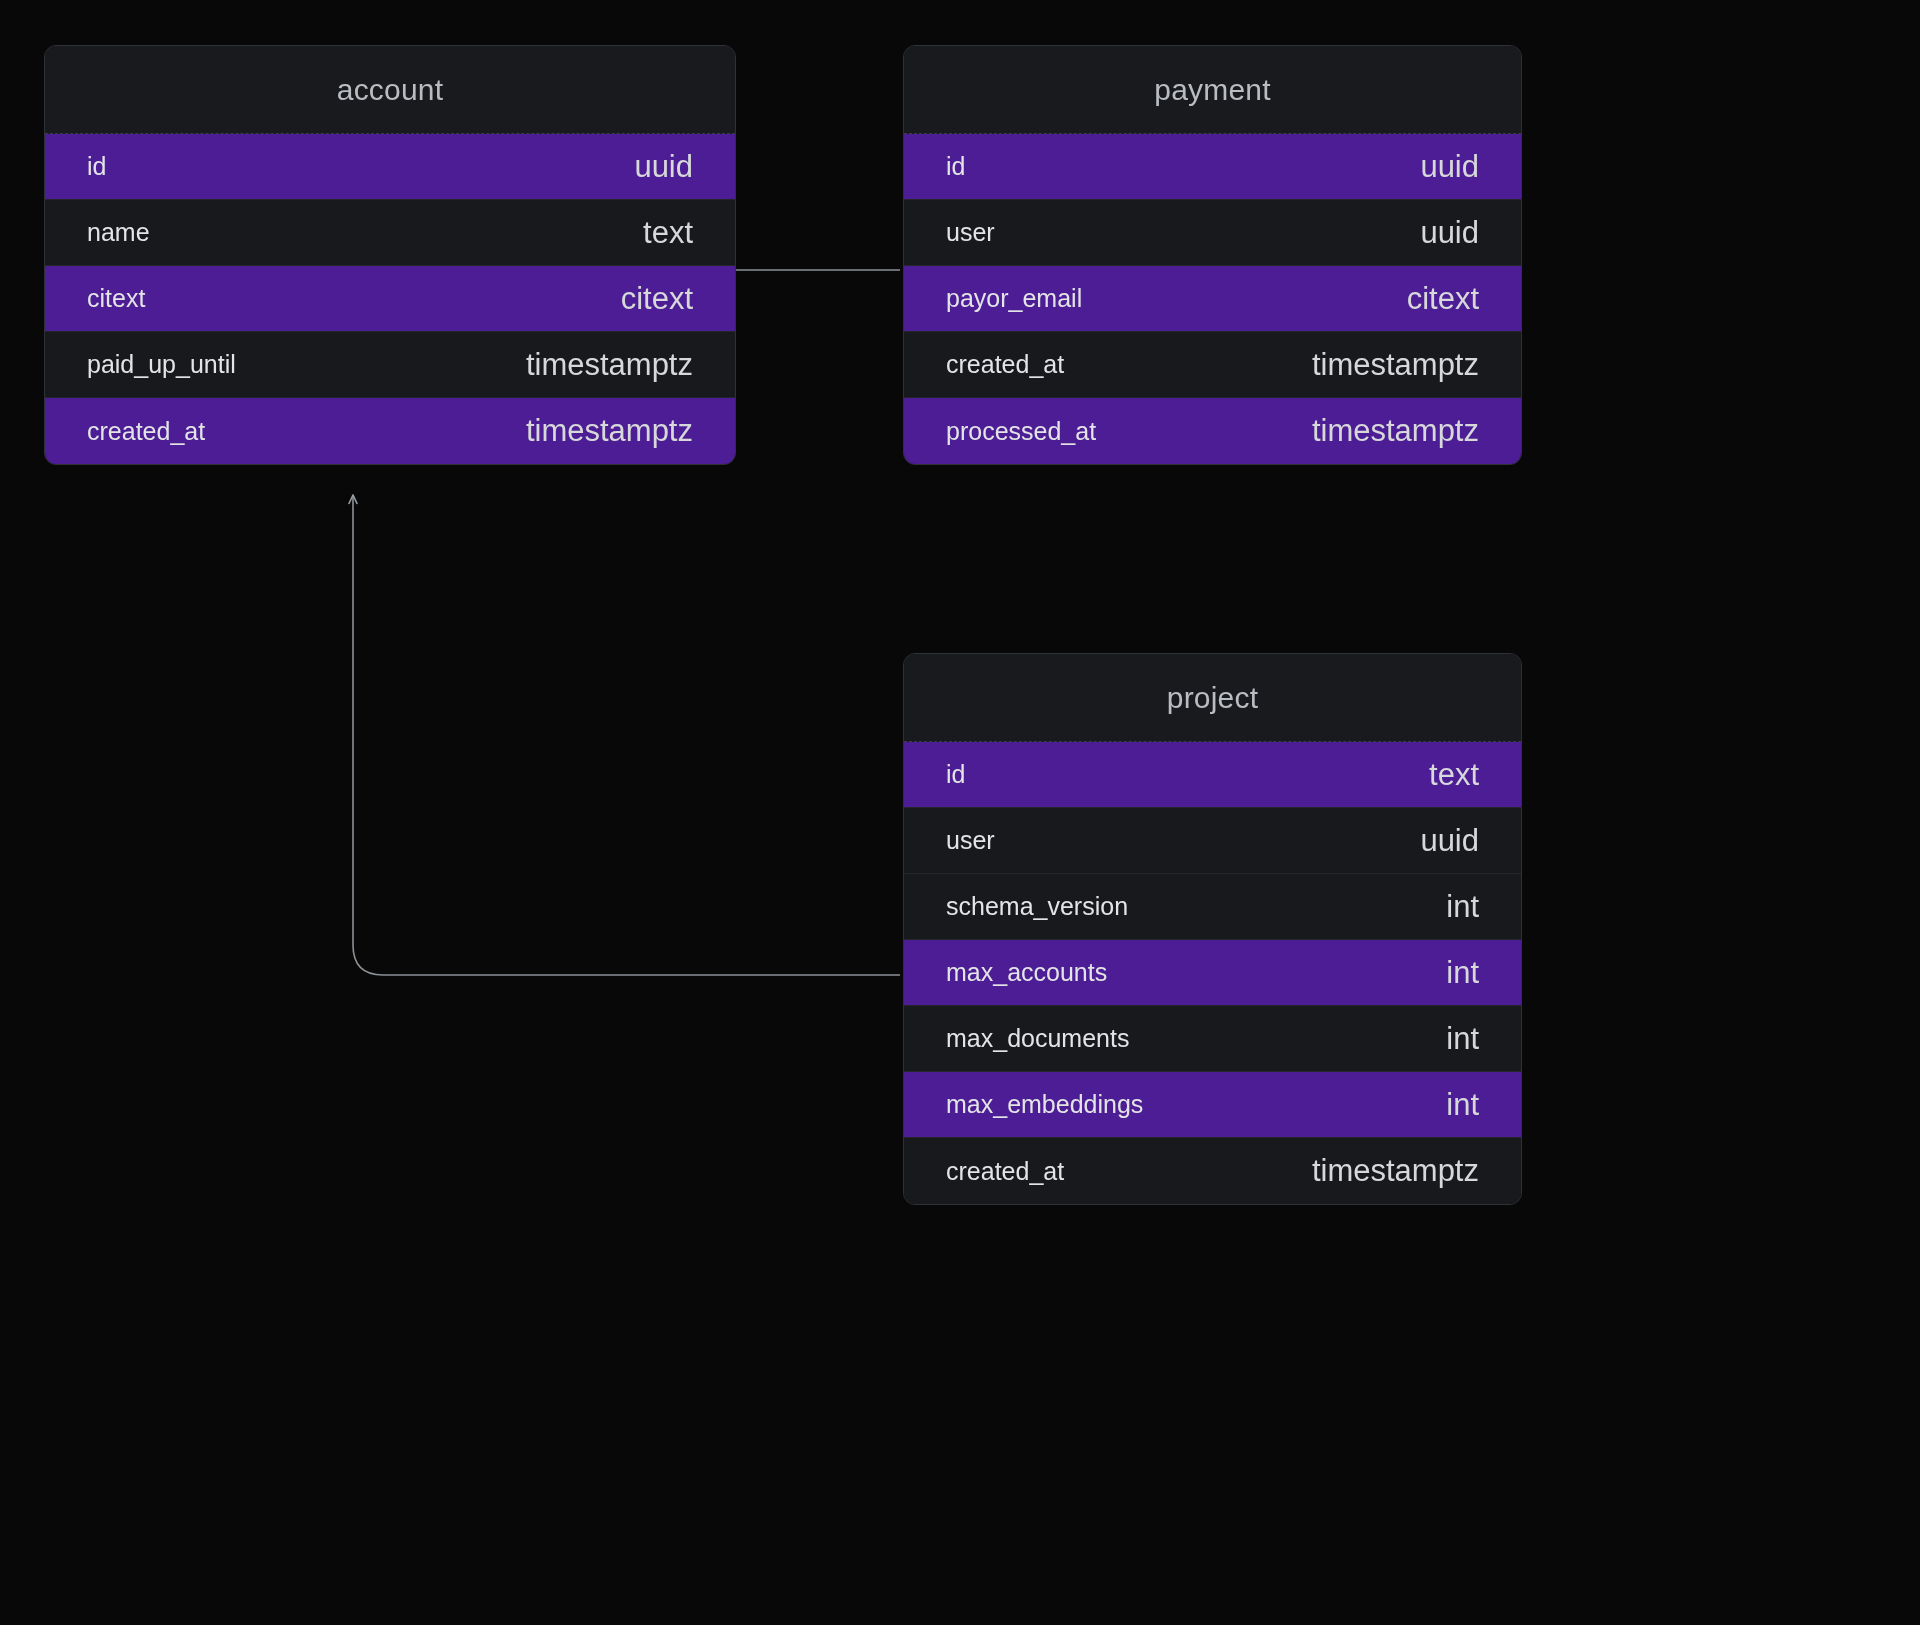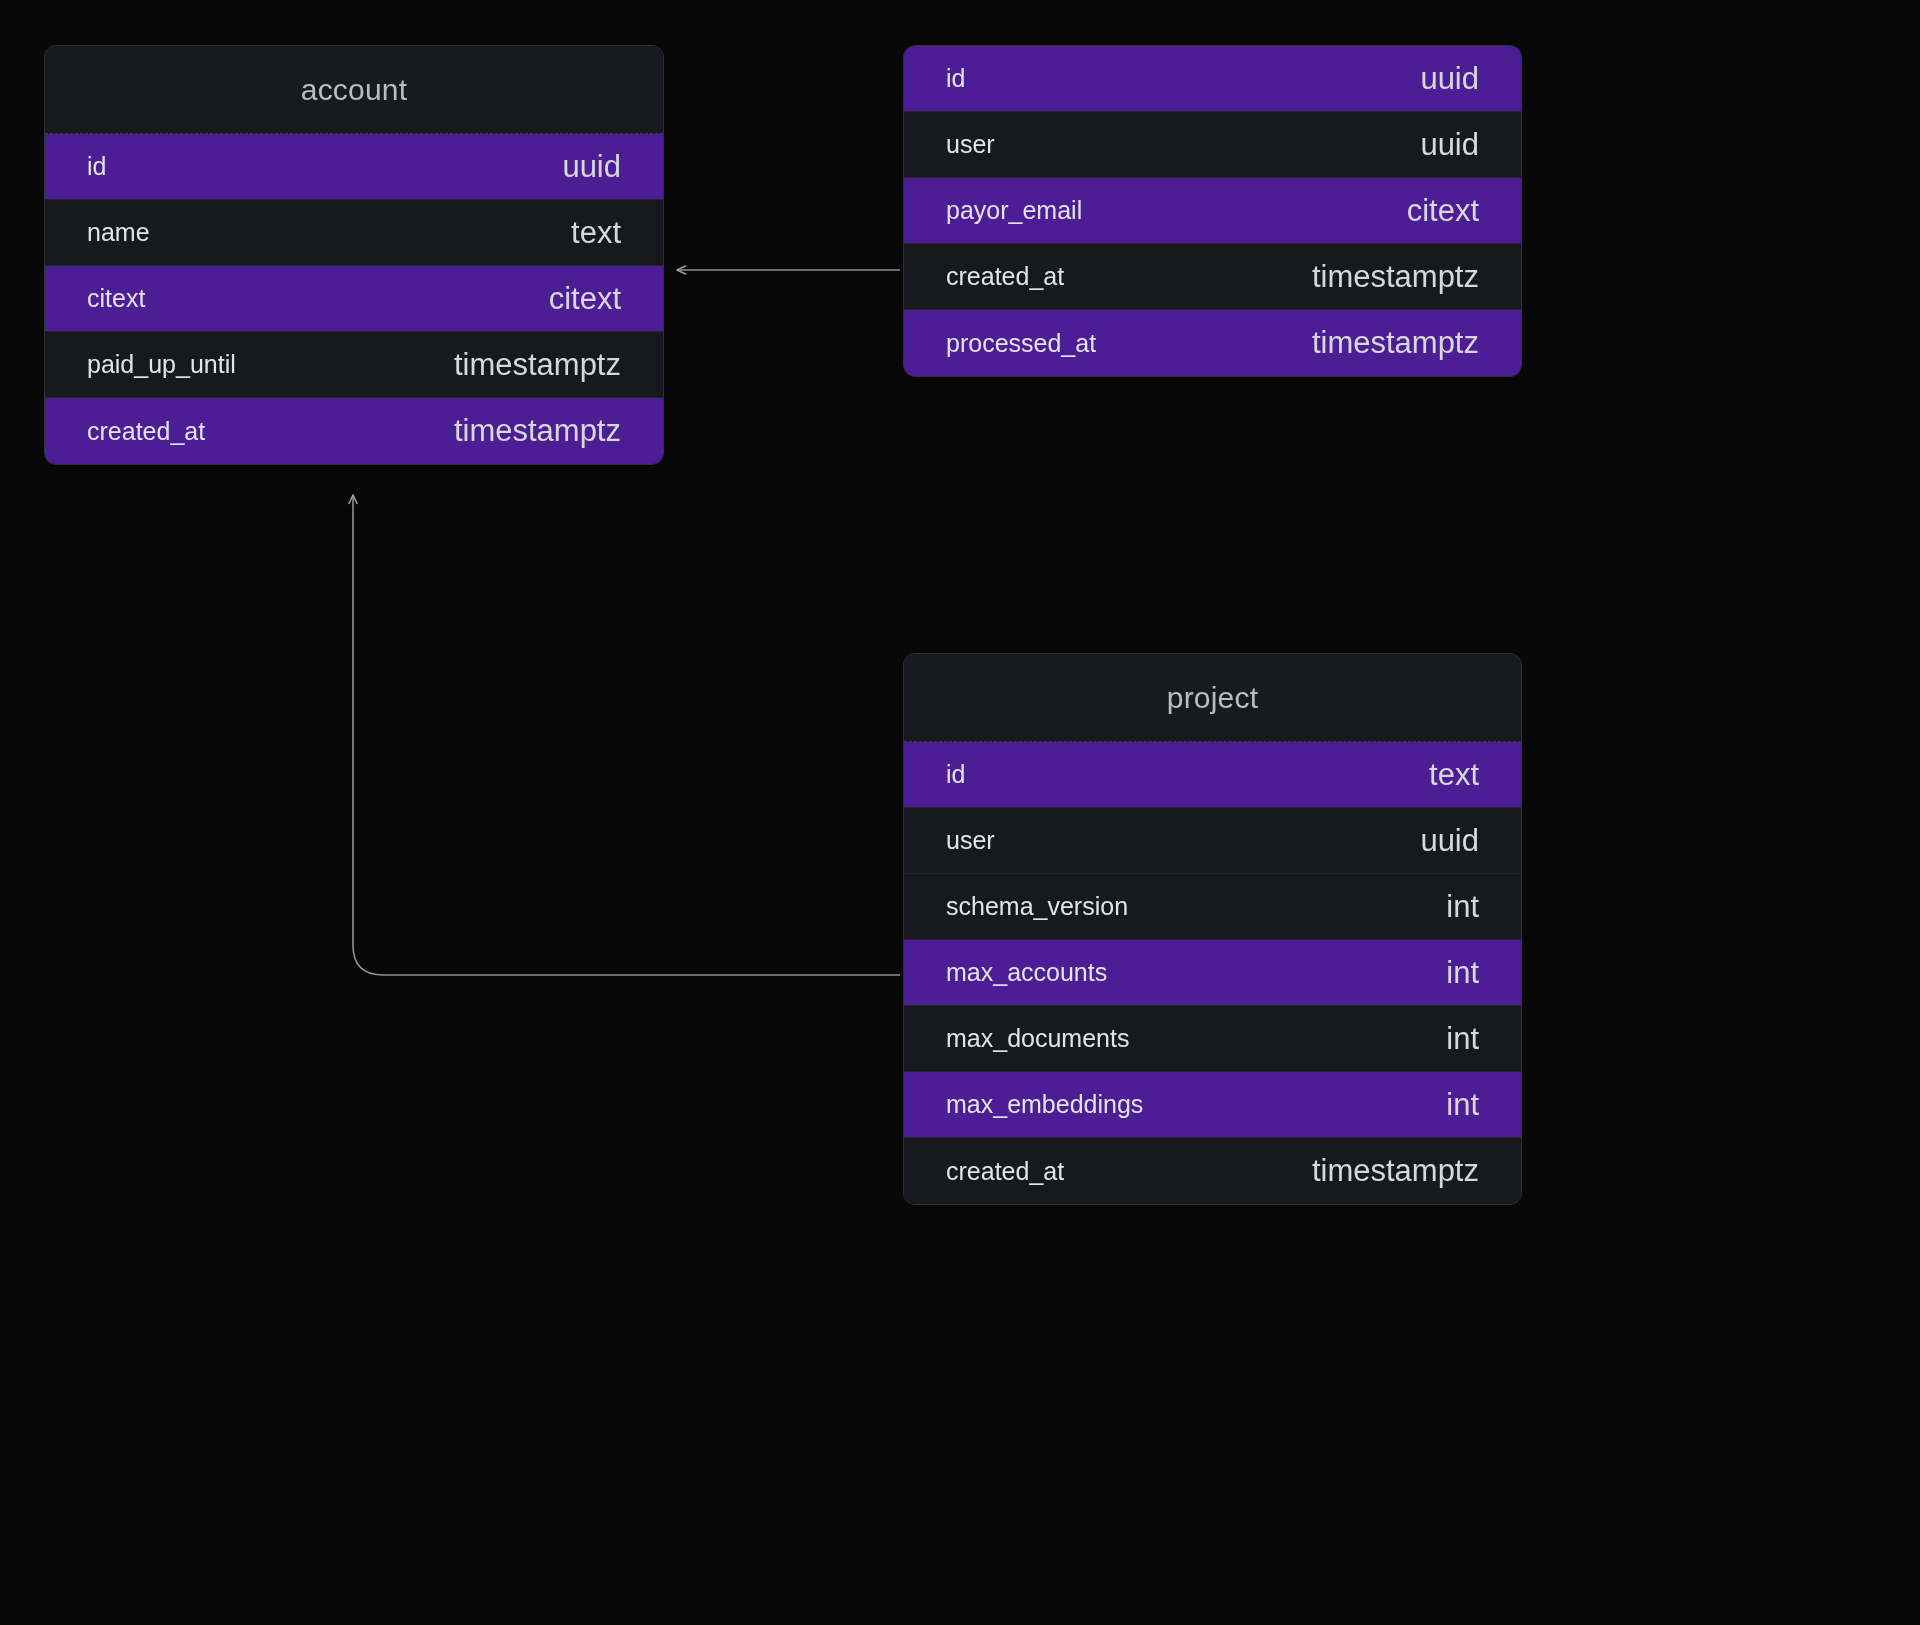--- a/index.html
+++ b/index.html
@@ -88,21 +88,21 @@
   }
 
   .field-type {
     font-size: 31px;
     color: #d7d8da;
     font-weight: 400;
     white-space: nowrap;
   }
 
   
-  #entity-account  { left: 44px;  top: 45px;  width: 620px;  }
+  #entity-account  { left: 44px;  top: 45px;  width: 692px;  }
   #entity-payment  { left: 903px; top: 45px;  width: 619px;  }
   #entity-project  { left: 903px; top: 653px; width: 619px;  }
 </style>
 </head>
 <body>
 
 <div id="canvas">
 
   <svg id="edge-layer" viewBox="0 0 1920 1625" xmlns="http://www.w3.org/2000/svg">
     <defs>
@@ -136,20 +136,23 @@
       <span class="field-name">paid_up_until</span>
       <span class="field-type">timestamptz</span>
     </div>
     <div class="field-row odd">
       <span class="field-name">created_at</span>
       <span class="field-type">timestamptz</span>
     </div>
   </div>
 
   <div class="entity" id="entity-payment">
+    <div class="entity-header">
+      <span class="entity-title">payment</span>
+    </div>
     <div class="field-row odd">
       <span class="field-name">id</span>
       <span class="field-type">uuid</span>
     </div>
     <div class="field-row even">
       <span class="field-name">user</span>
       <span class="field-type">uuid</span>
     </div>
     <div class="field-row odd">
       <span class="field-name">payor_email</span>

